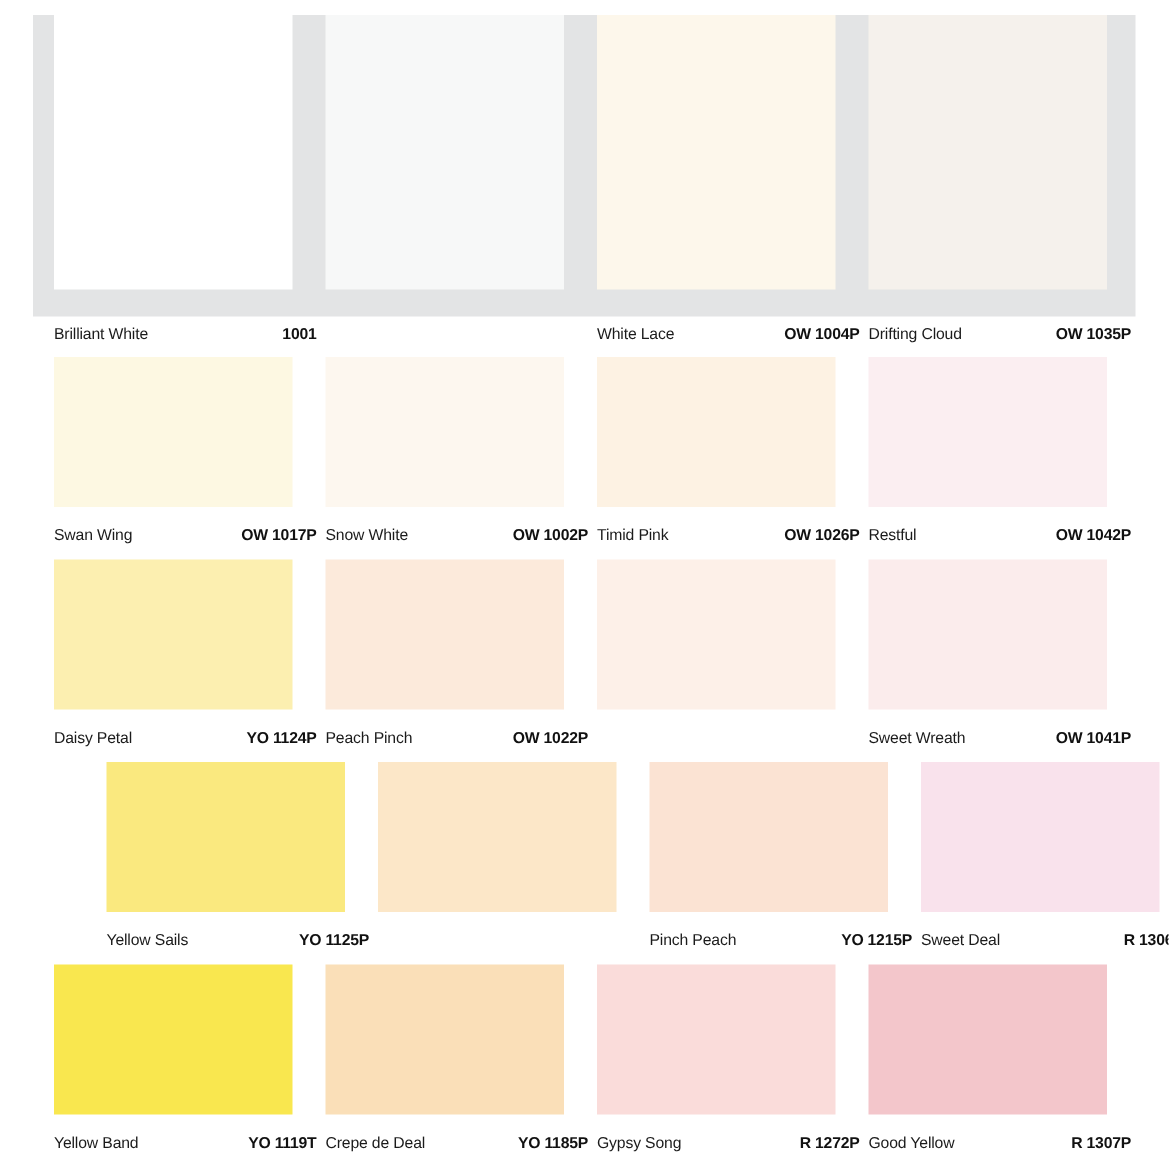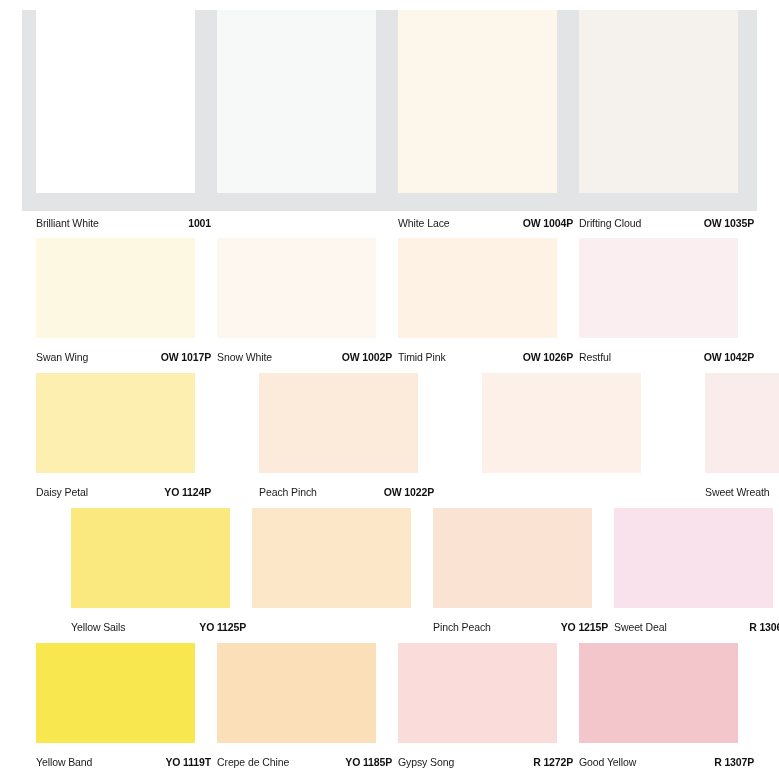--- a/index.html
+++ b/index.html
@@ -44,21 +44,21 @@
 
   .row {
     position: absolute;
     left: 0;
     width: 779px;
     display: flex;
   }
 
   .row-featured { top: 10px;  height: 225px; }
   .row-2        { top: 238px; height: 135px; }
-  .row-3        { top: 373px; height: 99px; gap: 42px; }
+  .row-3        { top: 373px; height: 99px; }
   .row-4        { top: 508px; height: 135px; padding-left: 35px; }
   .row-5        { top: 643px; height: 136px; }
 
   .cell {
     position: relative;
     width: 181px;
     margin-right: 0;
     flex: 0 0 181px;
   }
   .cell-0 { margin-left: 36px; }
@@ -230,21 +230,21 @@
       <div class="cell cell-0">
         <span class="swatch" style="background: rgb(249, 231, 79);"></span>
         <div class="caption">
           <span class="caption-name">Yellow Band</span>
           <span class="caption-code">YO 1119T</span>
         </div>
       </div>
       <div class="cell cell-1">
         <span class="swatch" style="background: rgb(250, 223, 184);"></span>
         <div class="caption">
-          <span class="caption-name">Crepe de Chine</span>
+          <span class="caption-name">Crepe de Deal</span>
           <span class="caption-code">YO 1185P</span>
         </div>
       </div>
       <div class="cell cell-2">
         <span class="swatch" style="background: rgb(250, 220, 218);"></span>
         <div class="caption">
           <span class="caption-name">Gypsy Song</span>
           <span class="caption-code">R 1272P</span>
         </div>
       </div>

